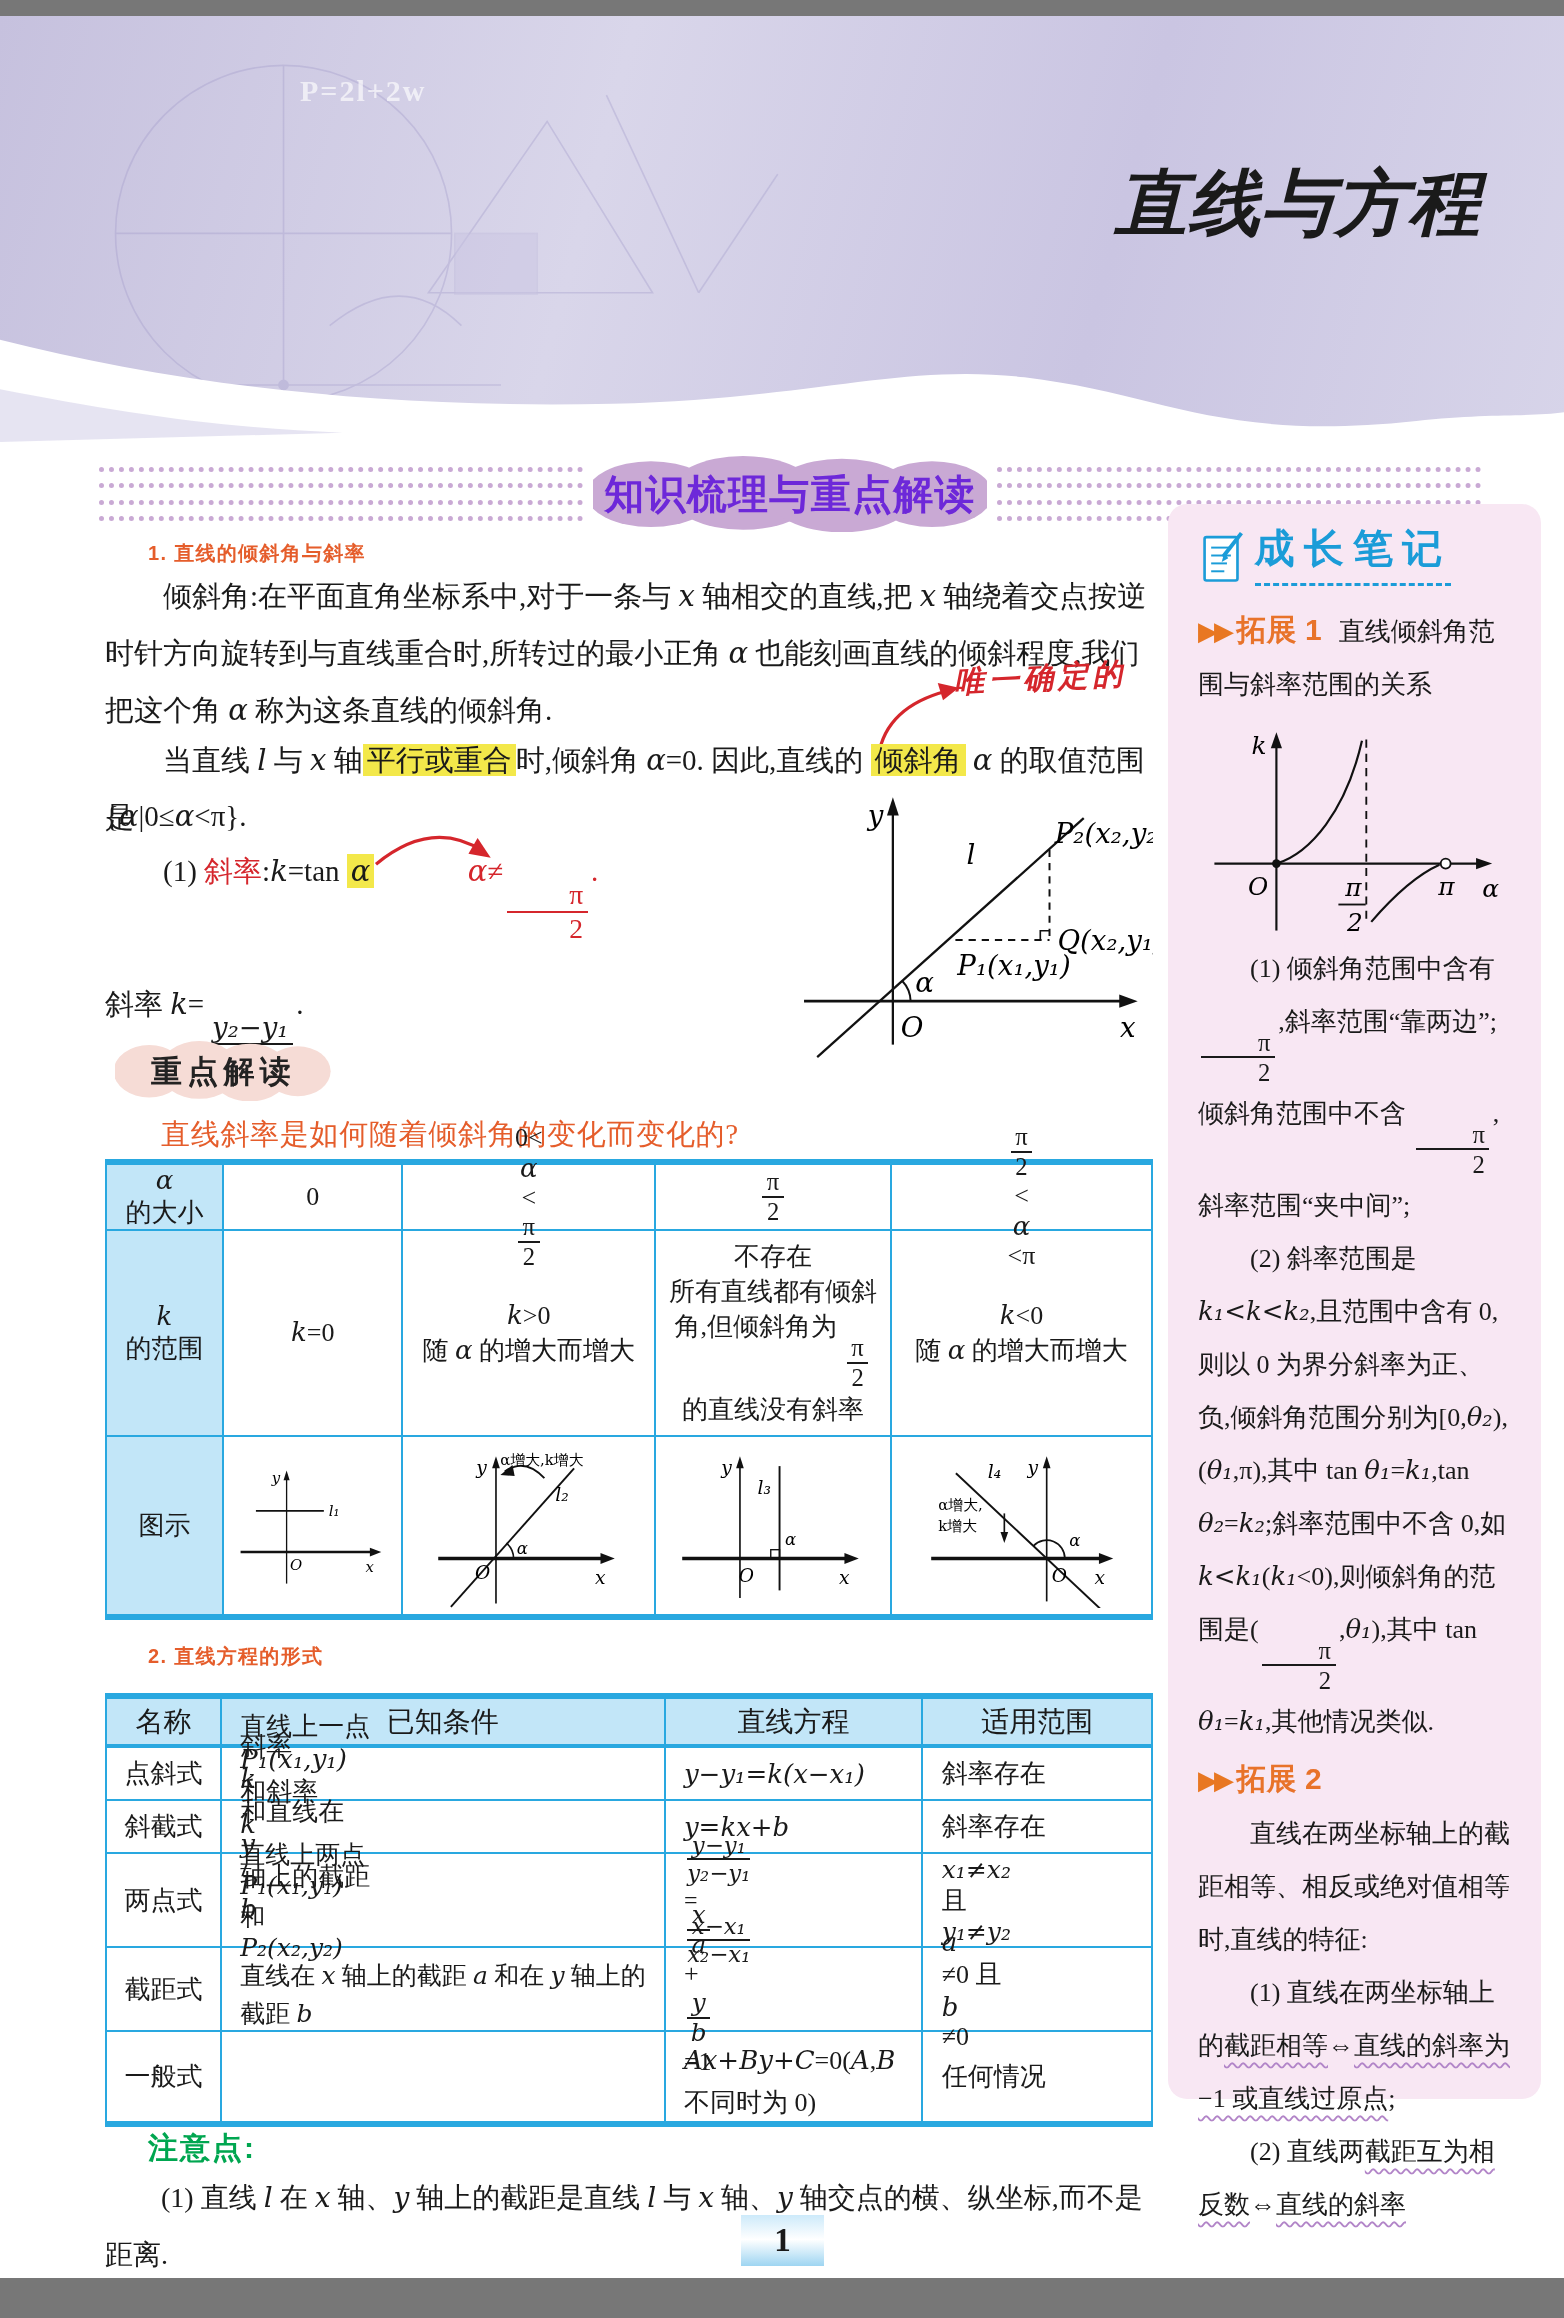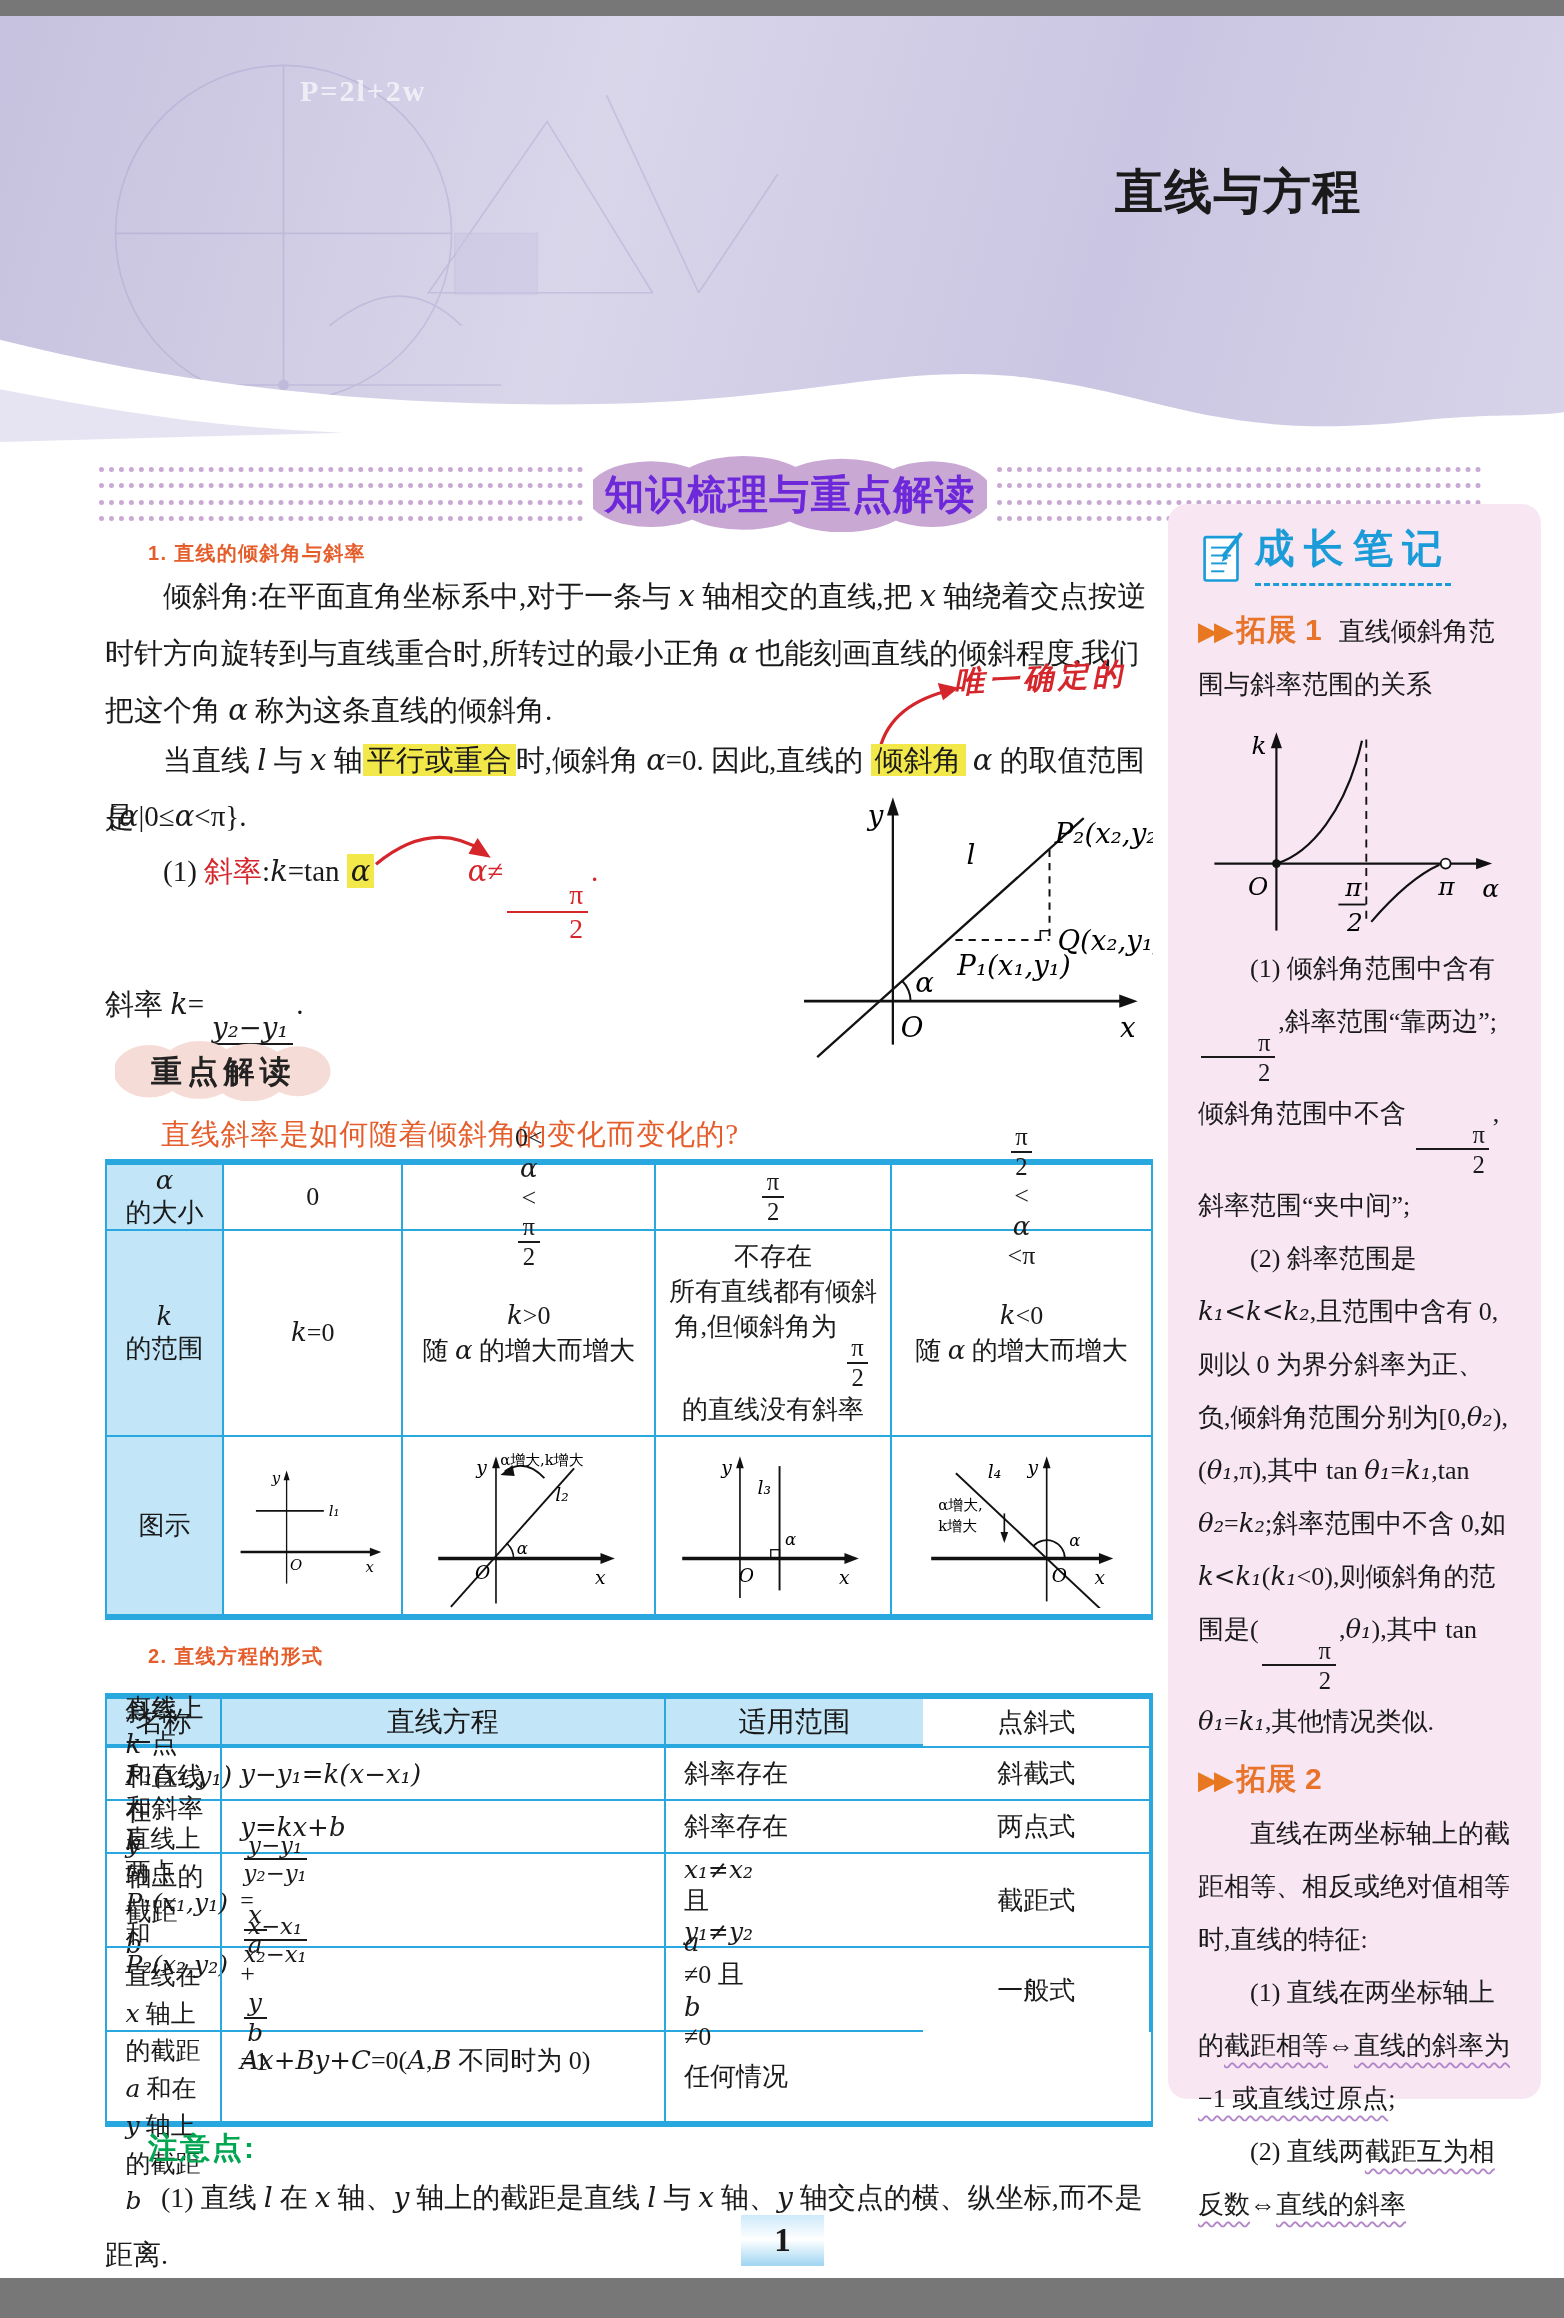--- a/index.html
+++ b/index.html
@@ -15,21 +15,21 @@
   .frac .fd{padding-top:0.7px;}
 
   
   .chapter-header{position:absolute;left:0;top:0;width:1564px;height:425px;
     background:linear-gradient(105deg,#c6c1de 0%,#d9d6ea 38%,#cac5e2 70%,#d7d4e9 100%);}
   .header-art{position:absolute;left:0;top:0;}
   .header-watermark{position:absolute;left:300px;top:58px;font-size:30px;font-weight:bold;color:#ffffff;opacity:.65;letter-spacing:2px;}
   .header-wave{position:absolute;left:0;bottom:-1.3px;width:100%;height:165px;}
   .chapter-title-block{position:absolute;left:1115px;top:129px;line-height:1.05;}
   .chapter-label{font-size:69px;font-weight:bold;letter-spacing:6.6px;}
-  .chapter-title{font-size:48px;font-weight:bold;margin-top:22.4px;letter-spacing:1.3px;}
+  .chapter-title{font-size:72px;font-weight:bold;margin-top:22.4px;letter-spacing:1.3px;font-style:italic;}
 
   
   .banner{position:absolute;top:440px;left:99px;right:99px;height:76px;display:flex;align-items:center;gap:9.2px;}
   .dots{flex:1;display:flex;flex-direction:column;gap:11.2px;}
   .dots i{display:block;height:0;border-top:5.3px dotted #C9A9D4;}
   .cloud{position:relative;width:395px;height:76px;flex:0 0 auto;}
   .cloud svg{position:absolute;inset:0;}
   .cloud-text{position:absolute;inset:0;display:flex;align-items:center;justify-content:center;
     font-size:40px;font-weight:bold;color:#6d28d9;letter-spacing:1.3px;}
 
@@ -340,20 +340,21 @@
           <text x="266" y="188" font-size="30" font-style="italic">α</text>
         </g>
       </svg>
     </div>
   </div>
 
   <div class="abs h-orange sans" style="left:148px;top:1627px;">2. 直线方程的形式</div>
 
   <div class="abs t2" style="left:105px;top:1677px;">
     <div class="tc hdr">名称</div>
+    <div class="tc hdr">已知条件</div>
     <div class="tc hdr">直线方程</div>
     <div class="tc hdr last-col">适用范围</div>
 
     <div class="tc">点斜式</div>
     <div class="tc left">
         <span>直线上一点 </span>
         <span class="var">P₁(x₁,y₁)</span>
         <span>和斜率 </span>
         <span class="var">k</span>
       </div>

